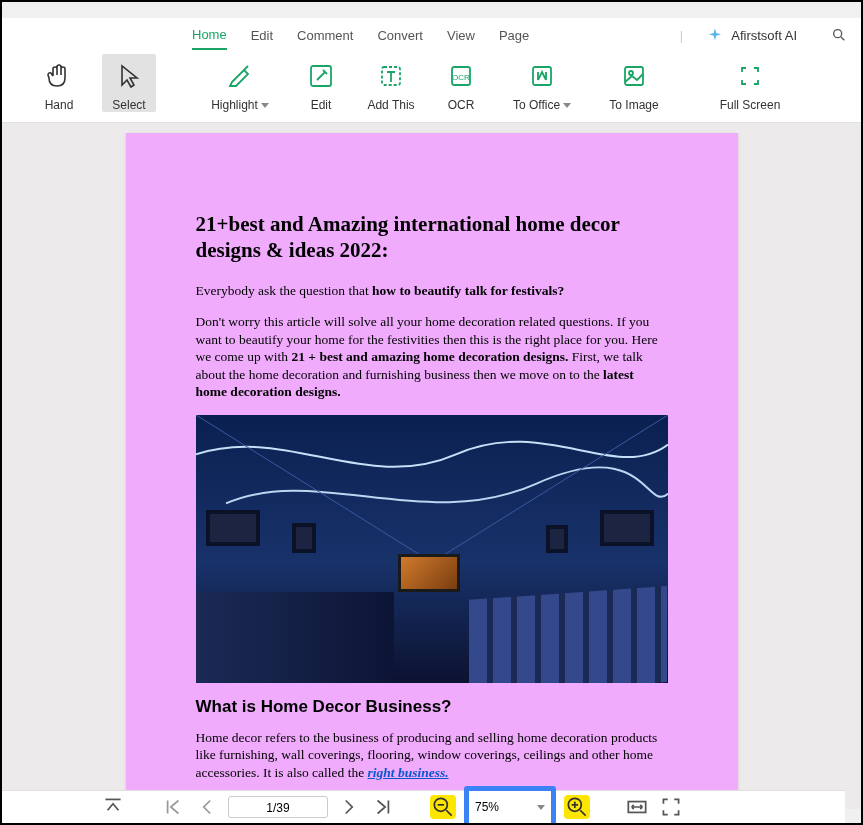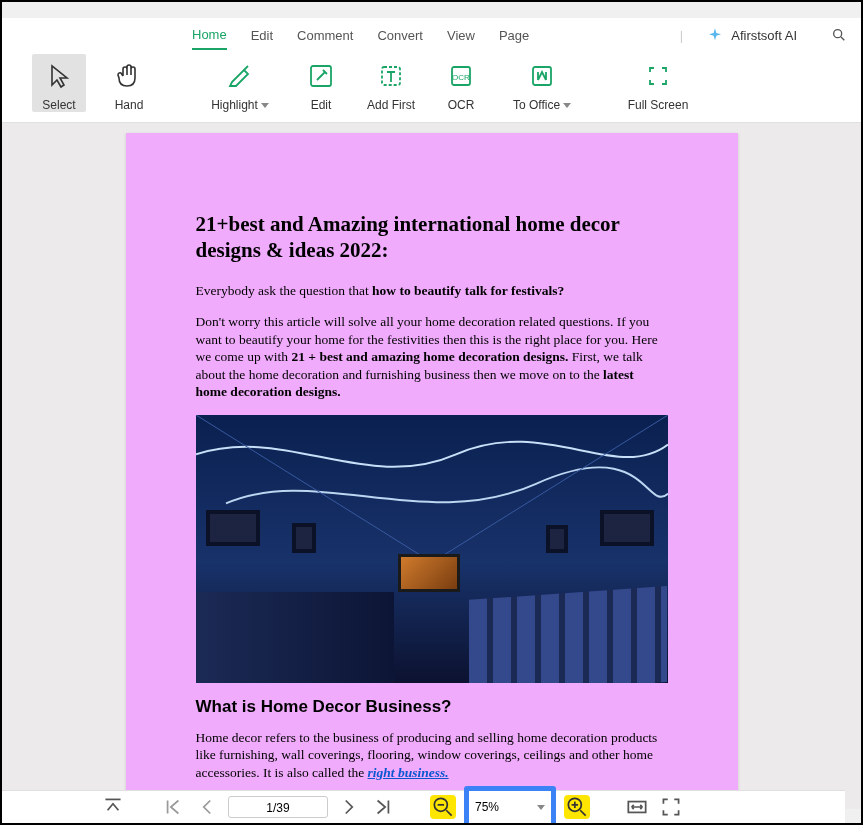--- a/index.html
+++ b/index.html
@@ -226,35 +226,35 @@
     </div>
     <span class="search-ico">
       <svg viewBox="0 0 24 24" fill="none" stroke="#555" stroke-width="2">
           <circle cx="10" cy="10" r="6"></circle>
           <line x1="15" y1="15" x2="20" y2="20"></line>
         </svg>
     </span>
   </div>
 
   <div class="toolbar">
+    <div class="tool">
+      <span class="icon">
+        <svg viewBox="0 0 32 32" stroke="#333" fill="none" stroke-width="1.6">
+            <path d="M10 16 V9 a2 2 0 0 1 4 0 V15 M14 15 V7 a2 2 0 0 1 4 0 V15 M18 15 V9 a2 2 0 0 1 4 0 V18 c0 5-3 8-8 8 s-8-3-8-8 l-1-3 a2 2 0 0 1 3-2 l2 3"></path>
+          </svg>
+      </span>
+      <span>Hand</span>
+    </div>
     <div class="tool selected">
       <span class="icon">
         <svg viewBox="0 0 32 32" stroke="#333" fill="none" stroke-width="1.6">
             <path d="M9 6 L9 25 L14 20 L18 27 L21 25 L17 18 L24 18 Z"></path>
           </svg>
       </span>
       <span>Select</span>
-    </div>
-    <div class="tool">
-      <span class="icon">
-        <svg viewBox="0 0 32 32" stroke="#333" fill="none" stroke-width="1.6">
-            <path d="M10 16 V9 a2 2 0 0 1 4 0 V15 M14 15 V7 a2 2 0 0 1 4 0 V15 M18 15 V9 a2 2 0 0 1 4 0 V18 c0 5-3 8-8 8 s-8-3-8-8 l-1-3 a2 2 0 0 1 3-2 l2 3"></path>
-          </svg>
-      </span>
-      <span>Hand</span>
     </div>
     <div style="width:30px"></div>
     <div class="tool wider">
       <span class="icon">
         <svg viewBox="0 0 32 32" stroke="#1aa566" fill="none" stroke-width="1.8">
             <path d="M8 22 L20 10 L24 14 L12 26 L6 26 Z"></path>
             <path d="M20 10 L24 6"></path>
           </svg>
       </span>
       <span class="label-row">
@@ -271,21 +271,21 @@
       </span>
       <span>Edit</span>
     </div>
     <div class="tool">
       <span class="icon">
         <svg viewBox="0 0 32 32" stroke="#1aa566" fill="none" stroke-width="1.8">
             <rect x="7" y="7" width="18" height="18" rx="2" stroke-dasharray="3 2"></rect>
             <path d="M12 12 H20 M16 12 V22"></path>
           </svg>
       </span>
-      <span>Add First</span>
+      <span>Add This</span>
     </div>
     <div class="tool">
       <span class="icon">
         <svg viewBox="0 0 32 32" stroke="#1aa566" fill="none" stroke-width="1.8">
             <rect x="7" y="7" width="18" height="18" rx="2"></rect>
             <text x="16" y="20" text-anchor="middle" font-size="8" fill="#1aa566" stroke="none">OCR</text>
           </svg>
       </span>
       <span>OCR</span>
     </div>
@@ -293,20 +293,30 @@
       <span class="icon">
         <svg viewBox="0 0 32 32" stroke="#1aa566" fill="none" stroke-width="1.8">
             <rect x="7" y="7" width="18" height="18" rx="2"></rect>
             <path d="M12 12 L12 20 M12 20 L16 12 L20 20 M20 12 L20 20"></path>
           </svg>
       </span>
       <span class="label-row">
           <span>To Office</span>
           <span class="caret"></span>
         </span>
+    </div>
+    <div class="tool wider">
+      <span class="icon">
+        <svg viewBox="0 0 32 32" stroke="#1aa566" fill="none" stroke-width="1.8">
+            <rect x="7" y="7" width="18" height="18" rx="2"></rect>
+            <circle cx="13" cy="13" r="2"></circle>
+            <path d="M7 22 L14 16 L19 20 L25 14"></path>
+          </svg>
+      </span>
+      <span>To Image</span>
     </div>
     <div style="width:24px"></div>
     <div class="tool wider">
       <span class="icon">
         <svg viewBox="0 0 32 32" stroke="#1aa566" fill="none" stroke-width="1.8">
             <path d="M8 12 V8 H12 M20 8 H24 V12 M24 20 V24 H20 M12 24 H8 V20"></path>
           </svg>
       </span>
       <span>Full Screen</span>
     </div>

